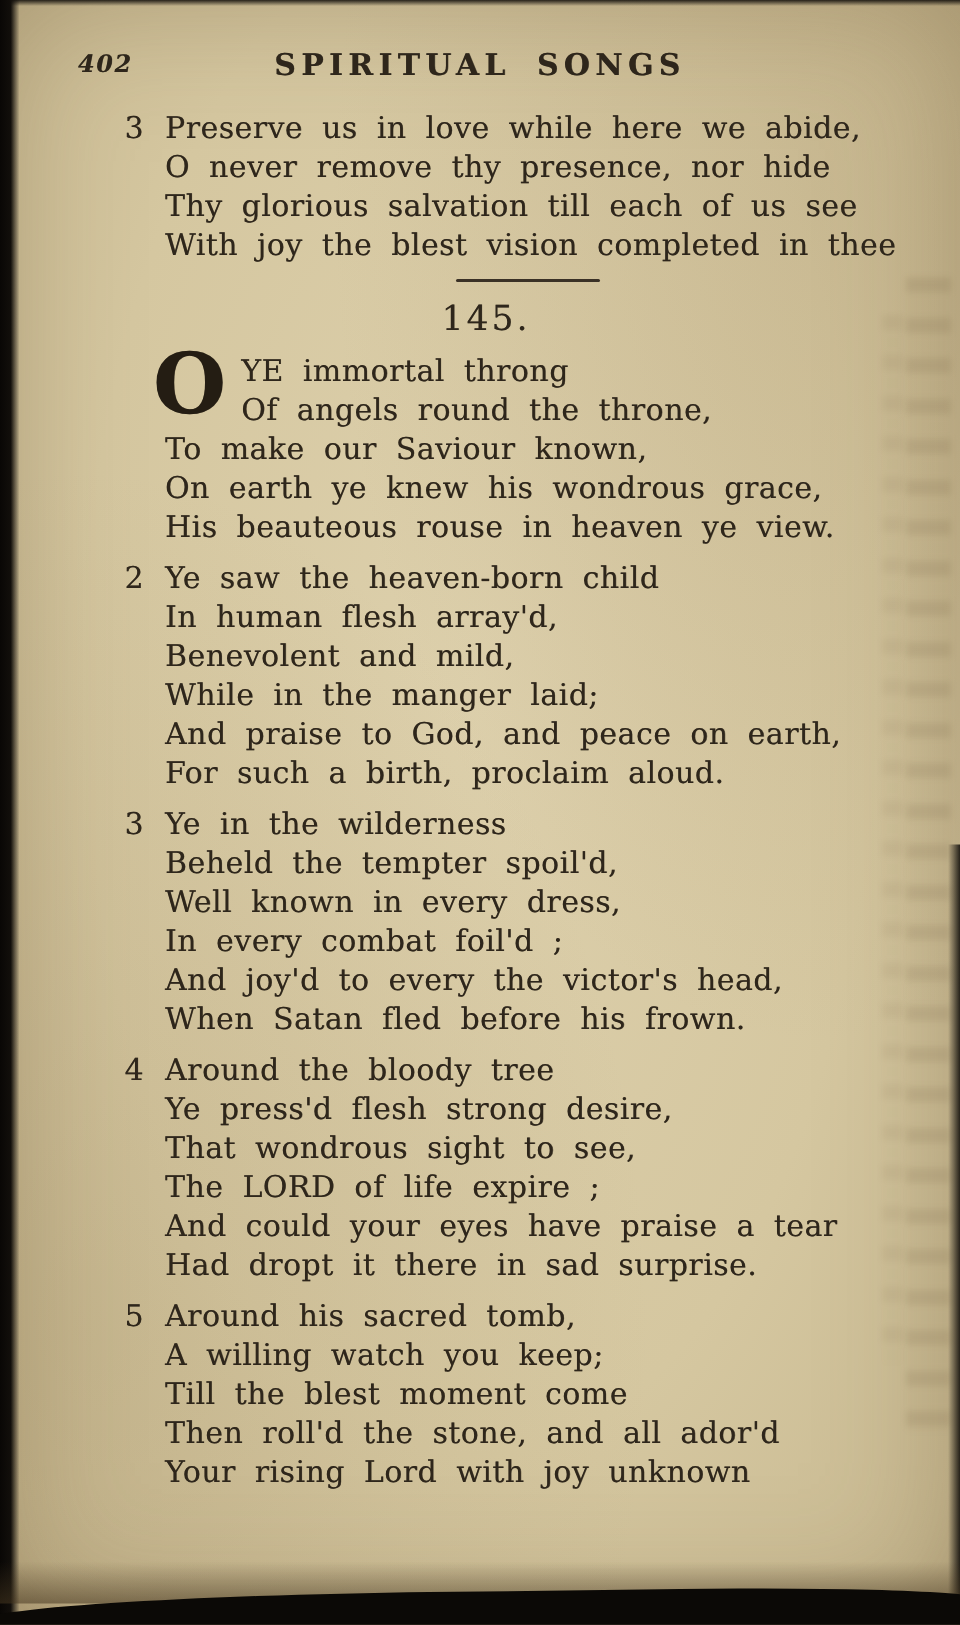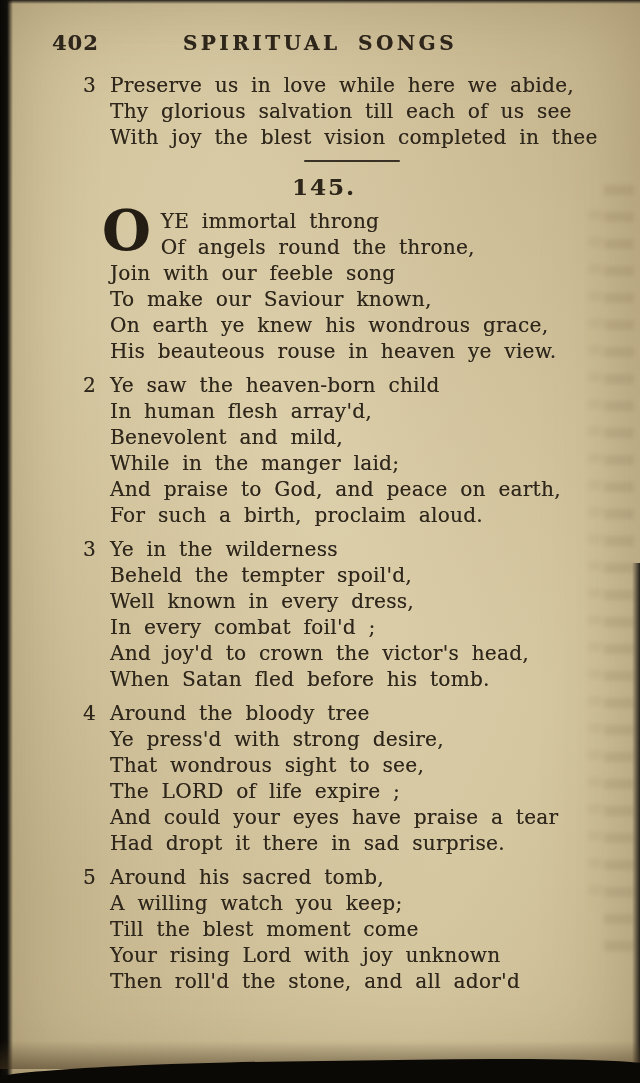--- a/index.html
+++ b/index.html
@@ -23,38 +23,38 @@
     box-sizing:border-box;
     font-size:20px;
     line-height:26px;
     letter-spacing:0.3px;
     word-spacing:0.30em;
     text-shadow:0.2px 0.3px 0.4px rgba(46,38,27,0.55);
   }
   .page-header{position:absolute;top:30px;left:0;right:0;height:28px;}
   .page-number{
     position:absolute;left:52px;top:0;
-    font-weight:bold;font-size:21px;letter-spacing:1px;
+    font-weight:bold;font-size:16px;letter-spacing:1px;font-style:italic;
   }
   .book-title{
     margin:0;text-align:center;
     font-size:20px;font-weight:bold;
     letter-spacing:3.5px;word-spacing:0.35em;
   }
   .line{position:relative;white-space:nowrap;}
   .ind-1{}
   .verse-num{position:absolute;left:-27px;}
   .prev-hymn{margin-bottom:10px;}
   .hymn-divider{
     width:96px;height:2px;background:#3a3126;
     margin:10px auto 12px auto;border-radius:1px;
   }
   .hymn-number{
     margin:0 0 8px 0;text-align:center;
-    font-size:23px;font-weight:bold;letter-spacing:2px;
+    font-size:23px;font-weight:normal;letter-spacing:2px;
     transform:translateX(-28px);
   }
   .capwrap{display:flex;align-items:flex-start;}
   .drop-cap{
     font-size:56px;line-height:48px;font-weight:bold;
     margin:-2px 10px 0 -8px;color:#241d13;
     letter-spacing:0;
   }
   .verse{margin-bottom:8px;}
   .first-verse{margin-bottom:8px;}
@@ -100,75 +100,75 @@
 <div class="scan">
   <div class="paper">
 
     <header class="page-header">
       <span class="page-number">402</span>
       <h1 class="book-title">SPIRITUAL SONGS</h1>
     </header>
 
     <section class="prev-hymn" id="prev-verse">
         <div class="line"><span class="verse-num">3</span>Preserve us in love while here we abide,</div>
+        <div class="line">O never remove thy presence, nor hide</div>
         <div class="line">Thy glorious salvation till each of us see</div>
         <div class="line">With joy the blest vision completed in thee</div>
       </section>
 
     <div class="hymn-divider"></div>
 
     <h2 class="hymn-number">145.</h2>
 
     <section class="first-verse">
       <div class="capwrap">
         <span class="drop-cap">O</span>
         <div id="cap-lines">
             <div class="line">YE immortal throng</div>
             <div class="line">Of angels round the throne,</div>
           </div>
       </div>
       <div id="first-verse-rest">
-          <div class="line">Join with our feeble song</div>
           <div class="line ind-1">To make our Saviour known,</div>
           <div class="line">On earth ye knew his wondrous grace,</div>
           <div class="line">His beauteous rouse in heaven ye view.</div>
         </div>
     </section>
 
     <section id="verses">
         <div class="verse">
           <div class="line"><span class="verse-num">2</span>Ye saw the heaven-born child</div>
           <div class="line ind-1">In human flesh array'd,</div>
           <div class="line">Benevolent and mild,</div>
           <div class="line ind-1">While in the manger laid;</div>
           <div class="line">And praise to God, and peace on earth,</div>
           <div class="line">For such a birth, proclaim aloud.</div>
         </div>
         <div class="verse">
           <div class="line"><span class="verse-num">3</span>Ye in the wilderness</div>
           <div class="line ind-1">Beheld the tempter spoil'd,</div>
           <div class="line">Well known in every dress,</div>
           <div class="line ind-1">In every combat foil'd ;</div>
-          <div class="line">And joy'd to crown the victor's head,</div>
-          <div class="line">When Satan fled before his tomb.</div>
+          <div class="line">And joy'd to every the victor's head,</div>
+          <div class="line">When Satan fled before his frown.</div>
         </div>
         <div class="verse">
           <div class="line"><span class="verse-num">4</span>Around the bloody tree</div>
-          <div class="line ind-1">Ye press'd with strong desire,</div>
+          <div class="line ind-1">Ye press'd flesh strong desire,</div>
           <div class="line">That wondrous sight to see,</div>
           <div class="line ind-1">The LORD of life expire ;</div>
           <div class="line">And could your eyes have praise a tear</div>
           <div class="line">Had dropt it there in sad surprise.</div>
         </div>
         <div class="verse">
           <div class="line"><span class="verse-num">5</span>Around his sacred tomb,</div>
           <div class="line ind-1">A willing watch you keep;</div>
           <div class="line">Till the blest moment come</div>
+          <div class="line">Then roll'd the stone, and all ador'd</div>
           <div class="line">Your rising Lord with joy unknown</div>
-          <div class="line">Then roll'd the stone, and all ador'd</div>
         </div>
       </section>
   </div>
 
   <div class="bleed bleed-a"></div>
   <div class="bleed bleed-b"></div>
 
   <div class="edge edge-top"></div>
   <div class="edge edge-left"></div>
   <div class="edge edge-right"></div>

